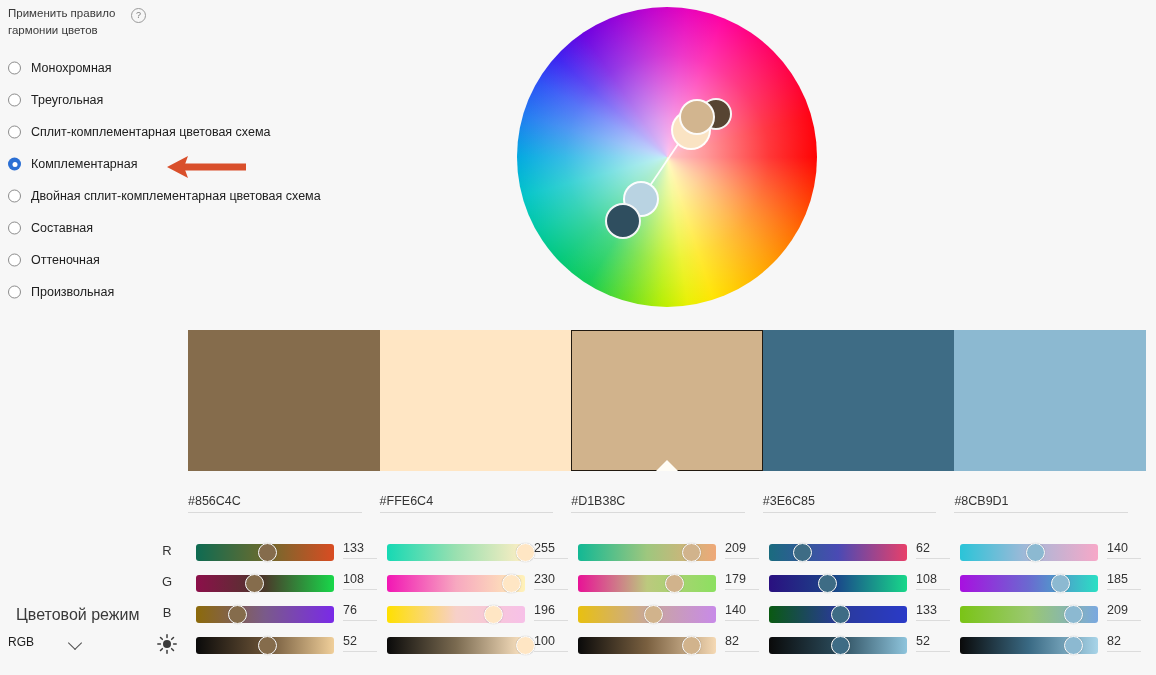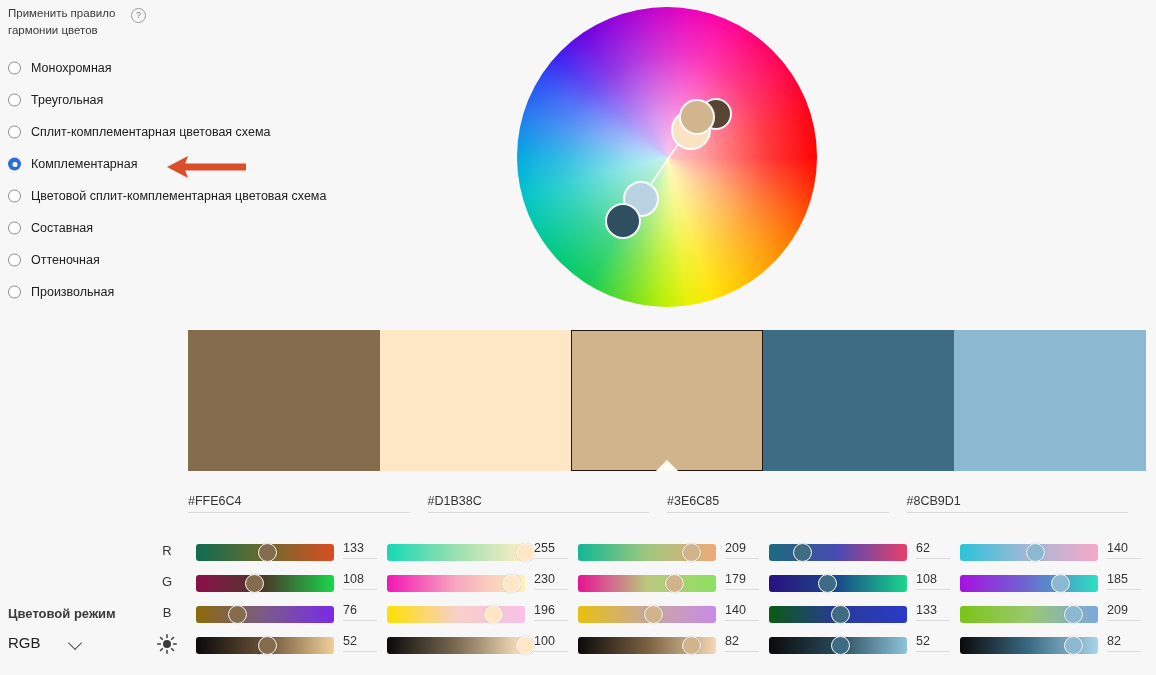--- a/index.html
+++ b/index.html
@@ -23,24 +23,24 @@
     width:13px;height:13px;border-radius:50%;border:1.4px solid #8c8c8c;
     background:#ffffff;box-sizing:border-box;}
   .radio-row.selected .radio-mark{border:none;background:#2b6fd4;}
   .radio-row.selected .radio-mark::after{content:"";position:absolute;
     left:50%;top:50%;transform:translate(-50%,-50%);
     width:5px;height:5px;border-radius:50%;background:#ffffff;}
   .radio-label{margin-left:31px;font-size:12.5px;color:#202020;white-space:nowrap;}
   
   #annotation-arrow{position:absolute;left:166px;top:155px;width:80px;height:24px;pointer-events:none;}
   
-  #color-mode-label{position:absolute;left:8px;top:606px;font-size:13px;color:#3a3a3a;font-weight:bold;}
+  #color-mode-label{position:absolute;left:16px;top:606px;font-size:16px;color:#3a3a3a;}
   #color-mode-select{position:absolute;left:8px;top:630px;width:86px;height:24px;
     display:flex;align-items:center;cursor:pointer;}
-  #color-mode-value{font-size:15px;color:#202020;}
+  #color-mode-value{font-size:12px;color:#202020;}
   #color-mode-caret{position:absolute;left:62px;top:8px;width:9px;height:9px;
     border-right:1.6px solid #505050;border-bottom:1.6px solid #505050;
     transform:rotate(45deg);}
   
   #color-wheel-area{position:absolute;left:517px;top:7px;width:302px;height:302px;}
   #color-wheel{position:absolute;left:0;top:0;width:300px;height:300px;border-radius:50%;
     background:
       radial-gradient(circle at 50% 50%, rgba(255,255,255,0.78) 0%, rgba(255,255,255,0.60) 18%, rgba(255,255,255,0.22) 48%, rgba(255,255,255,0) 72%),
       conic-gradient(from 90deg,
         #ff0000 0deg,  #ff2a00 12deg, #ff6a00 30deg, #ff9a00 45deg,
@@ -101,21 +101,21 @@
       <div class="radio-row">
         <span class="radio-mark"></span>
         <span class="radio-label">Сплит-комплементарная цветовая схема</span>
       </div>
       <div class="radio-row selected">
         <span class="radio-mark"></span>
         <span class="radio-label">Комплементарная</span>
       </div>
       <div class="radio-row">
         <span class="radio-mark"></span>
-        <span class="radio-label">Цветовой сплит-комплементарная цветовая схема</span>
+        <span class="radio-label">Двойная сплит-комплементарная цветовая схема</span>
       </div>
       <div class="radio-row">
         <span class="radio-mark"></span>
         <span class="radio-label">Составная</span>
       </div>
       <div class="radio-row">
         <span class="radio-mark"></span>
         <span class="radio-label">Оттеночная</span>
       </div>
       <div class="radio-row">
@@ -156,20 +156,23 @@
     <div class="swatch" style="background: rgb(133, 108, 76);"></div>
     <div class="swatch" style="background: rgb(255, 230, 196);"></div>
     <div class="swatch selected" style="background: rgb(209, 179, 140);">
       <div class="swatch-marker"></div>
     </div>
     <div class="swatch" style="background: rgb(62, 108, 133);"></div>
     <div class="swatch" style="background: rgb(140, 185, 209);"></div>
   </div>
 
 <div id="hex-row">
+    <div class="hex-cell">
+      <div class="hex-field">#856C4C</div>
+    </div>
     <div class="hex-cell">
       <div class="hex-field">#FFE6C4</div>
     </div>
     <div class="hex-cell">
       <div class="hex-field">#D1B38C</div>
     </div>
     <div class="hex-cell">
       <div class="hex-field">#3E6C85</div>
     </div>
     <div class="hex-cell">

